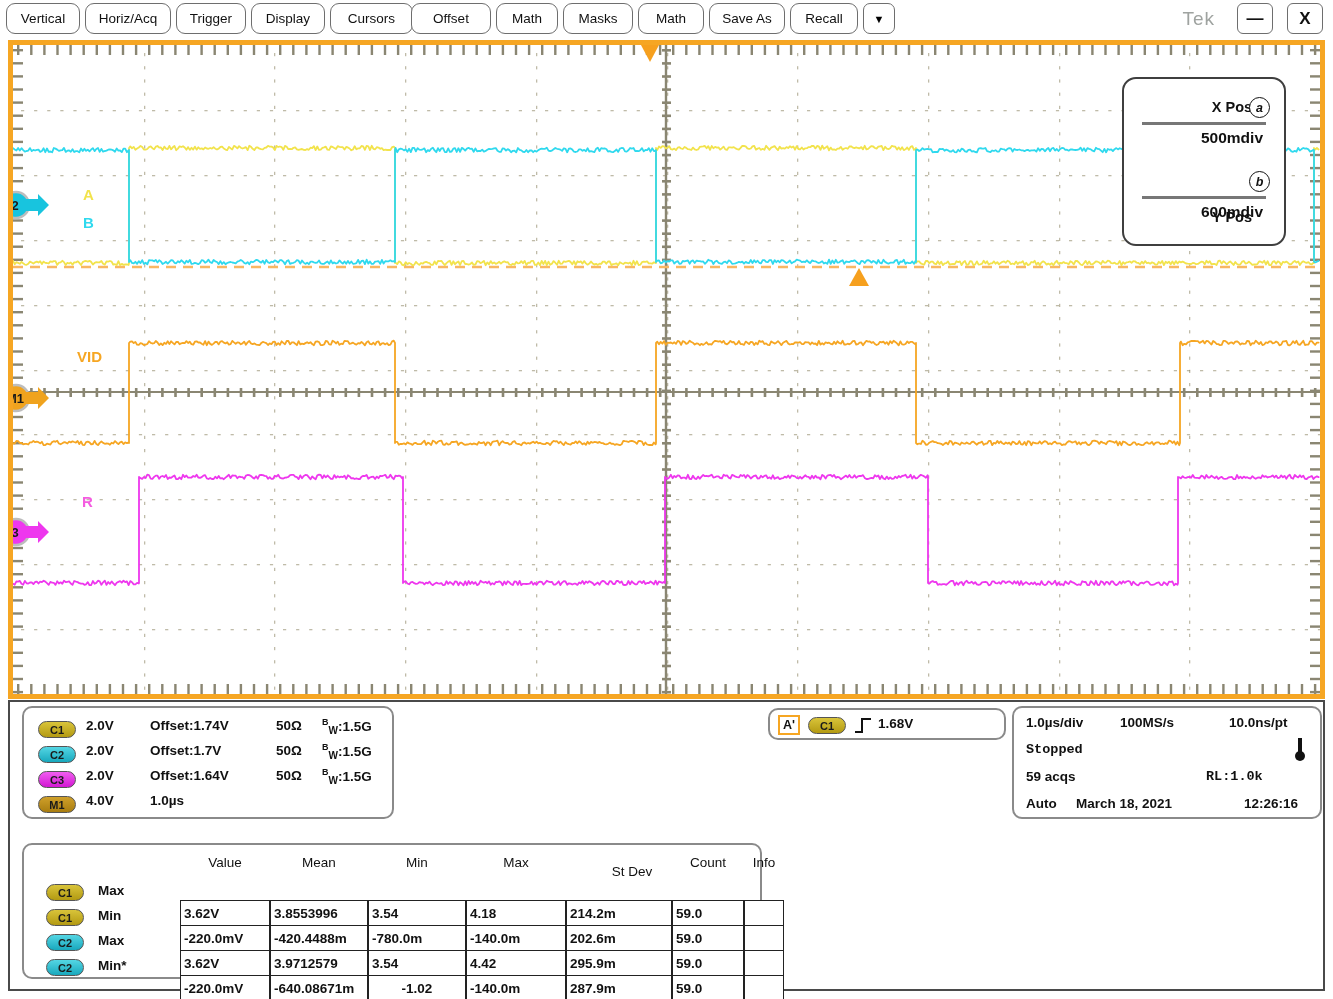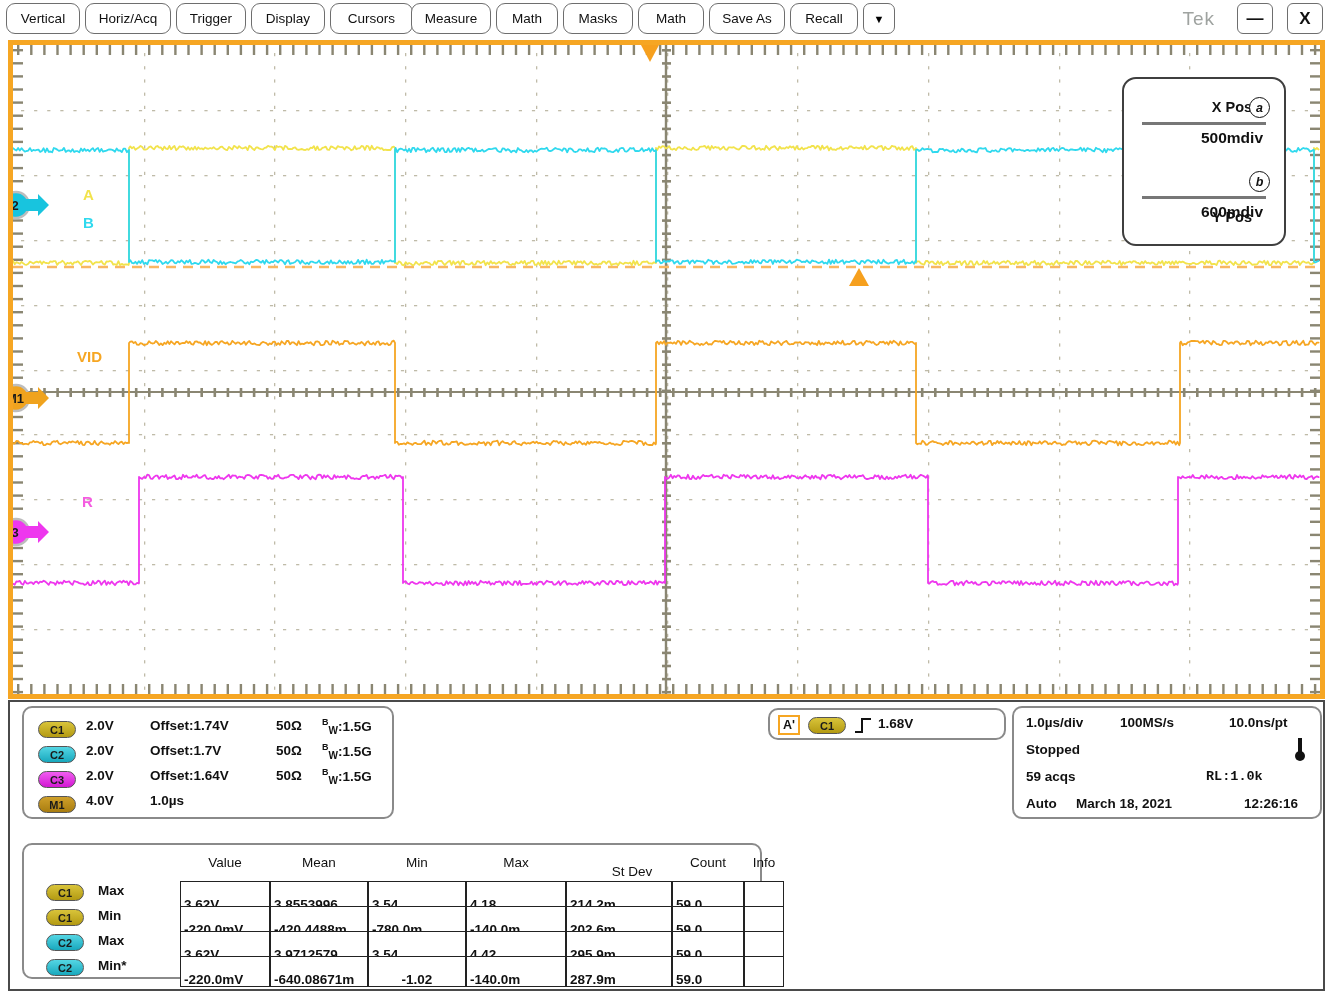--- a/index.html
+++ b/index.html
@@ -50,40 +50,40 @@
   .chip-c2{background:linear-gradient(#54d6e4,#18a8bd);}
   .chip-c3{background:linear-gradient(#f05ef0,#d317d3);}
   .chip-m1{background:linear-gradient(#cfa02a,#a97d10);}
 
   .cl{position:absolute;font-size:13.5px;font-weight:bold;color:#111;white-space:nowrap;}
 
   
   .mtable{position:absolute;left:8px;top:6px;width:724px;}
   .mhead{position:absolute;font-size:13.5px;font-weight:normal;color:#111;text-align:center;}
   .mcell{position:absolute;font-size:13.5px;font-weight:bold;color:#111;border:1.6px solid #222;
-         box-sizing:border-box;padding:12px 3px;height:31px;line-height:21px;overflow:hidden;background:#fff;}
+         box-sizing:border-box;padding:2px 3px;height:31px;line-height:21px;overflow:hidden;background:#fff;margin-top:19px;}
   .mrowlbl{position:absolute;font-size:13.5px;font-weight:bold;color:#111;}
 
   .bw{font-size:13.5px;font-weight:bold;}
   .bw sup{font-size:9px;}
   .bw sub{font-size:10px;}
 </style>
 </head>
 <body>
 
 <div class="app">
 
   <div class="toolbar">
     <div id="tb-buttons">
         <div class="tb-btn" style="left: 6px; width: 74px;">Vertical</div>
         <div class="tb-btn" style="left: 85px; width: 86px;">Horiz/Acq</div>
         <div class="tb-btn" style="left: 176px; width: 70px;">Trigger</div>
         <div class="tb-btn" style="left: 251px; width: 74px;">Display</div>
         <div class="tb-btn" style="left: 330px; width: 83px;">Cursors</div>
-        <div class="tb-btn" style="left: 411px; width: 80px;">Measure</div>
+        <div class="tb-btn" style="left: 411px; width: 80px;">Offset</div>
         <div class="tb-btn" style="left: 496px; width: 62px;">Math</div>
         <div class="tb-btn" style="left: 563px; width: 70px;">Masks</div>
         <div class="tb-btn" style="left: 638px; width: 66px;">Math</div>
         <div class="tb-btn" style="left: 709px; width: 76px;">Save As</div>
         <div class="tb-btn" style="left: 790px; width: 68px;">Recall</div>
       </div>
     <div class="tb-arrow" id="tb-arrow" style="left: 863px;">
       <span>▼</span>
     </div>
     <div class="tek-logo">Tek</div>
@@ -1967,21 +1967,21 @@
     <svg style="position:absolute;left:84px;top:7px;" width="18" height="17">
       <path d="M1 15 L8 15 L8 2 L17 2" stroke="#111" stroke-width="2" fill="none"></path>
     </svg>
     <div style="position:absolute;left:108px;top:6px;font-size:13.5px;font-weight:bold;color:#111;">1.68V</div>
   </div>
 
   <div class="panel acqbox">
     <div class="cl" style="left:12px;top:7px;">1.0µs/div</div>
     <div class="cl" style="left:106px;top:7px;">100MS/s</div>
     <div class="cl" style="left:215px;top:7px;">10.0ns/pt</div>
-    <div class="cl" style="left:12px;top:34px;">Stopped</div>
+    <div class="cl" style="left:12px;top:34px;font-family:Liberation Mono, monospace;">Stopped</div>
     <svg style="position:absolute;left:279px;top:30px;" width="14" height="24">
       <rect x="5" y="0" width="4" height="14" fill="#111"></rect>
       <circle cx="7" cy="18" r="5" fill="#111"></circle>
     </svg>
     <div class="cl" style="left:12px;top:61px;">59 acqs</div>
     <div class="cl" style="left:192px;top:61px;font-family:Liberation Mono, monospace;">RL:1.0k</div>
     <div class="cl" style="left:12px;top:88px;">Auto</div>
     <div class="cl" style="left:62px;top:88px;">March 18, 2021</div>
     <div class="cl" style="left:222px;top:88px;margin-left:8px;">12:26:16</div>
   </div>
@@ -2012,21 +2012,21 @@
         <div class="mcell" style="left: 434px; top: 55px; width: 100px;">-140.0m</div>
         <div class="mcell" style="left: 534px; top: 55px; width: 106px;">202.6m</div>
         <div class="mcell" style="left: 640px; top: 55px; width: 72px;">59.0</div>
         <div class="mcell" style="left: 712px; top: 55px; width: 40px;"></div>
         <div class="chip chip-c2" style="position: absolute; left: 14px; top: 83px;">C2</div>
         <div class="mrowlbl" style="left: 66px; top: 82px;">Max</div>
         <div class="mcell" style="left: 148px; top: 80px; width: 90px;">3.62V</div>
         <div class="mcell" style="left: 238px; top: 80px; width: 98px;">3.9712579</div>
         <div class="mcell" style="left: 336px; top: 80px; width: 98px;">3.54</div>
         <div class="mcell" style="left: 434px; top: 80px; width: 100px;">4.42</div>
-        <div class="mcell" style="left: 534px; top: 80px; width: 106px; text-decoration: underline;">295.9m</div>
+        <div class="mcell" style="left: 534px; top: 80px; width: 106px;">295.9m</div>
         <div class="mcell" style="left: 640px; top: 80px; width: 72px;">59.0</div>
         <div class="mcell" style="left: 712px; top: 80px; width: 40px;"></div>
         <div class="chip chip-c2" style="position: absolute; left: 14px; top: 108px;">C2</div>
         <div class="mrowlbl" style="left: 66px; top: 107px;">Min*</div>
         <div class="mcell" style="left: 148px; top: 105px; width: 90px;">-220.0mV</div>
         <div class="mcell" style="left: 238px; top: 105px; width: 98px;">-640.08671m</div>
         <div class="mcell" style="left: 336px; top: 105px; width: 98px; text-align: center;">-1.02</div>
         <div class="mcell" style="left: 434px; top: 105px; width: 100px;">-140.0m</div>
         <div class="mcell" style="left: 534px; top: 105px; width: 106px;">287.9m</div>
         <div class="mcell" style="left: 640px; top: 105px; width: 72px;">59.0</div>

